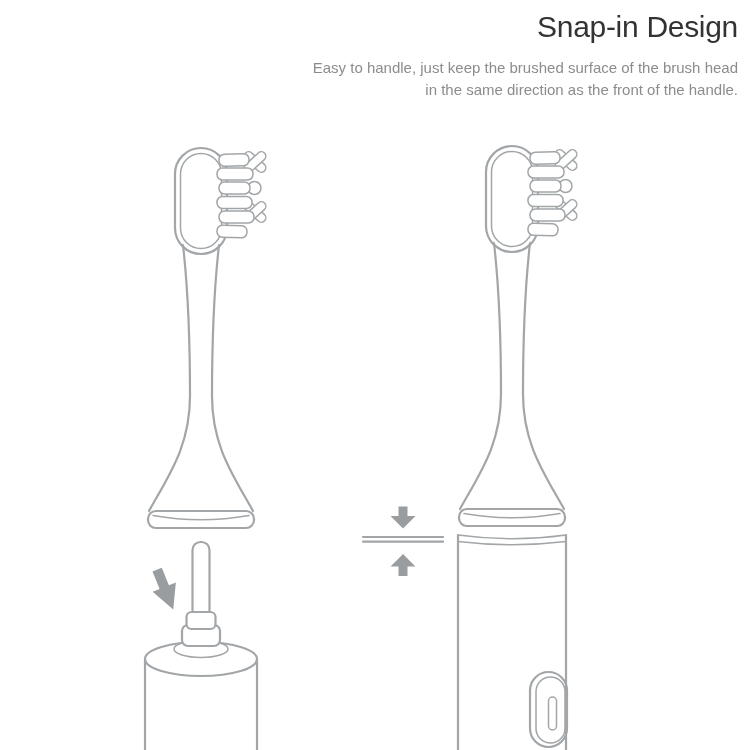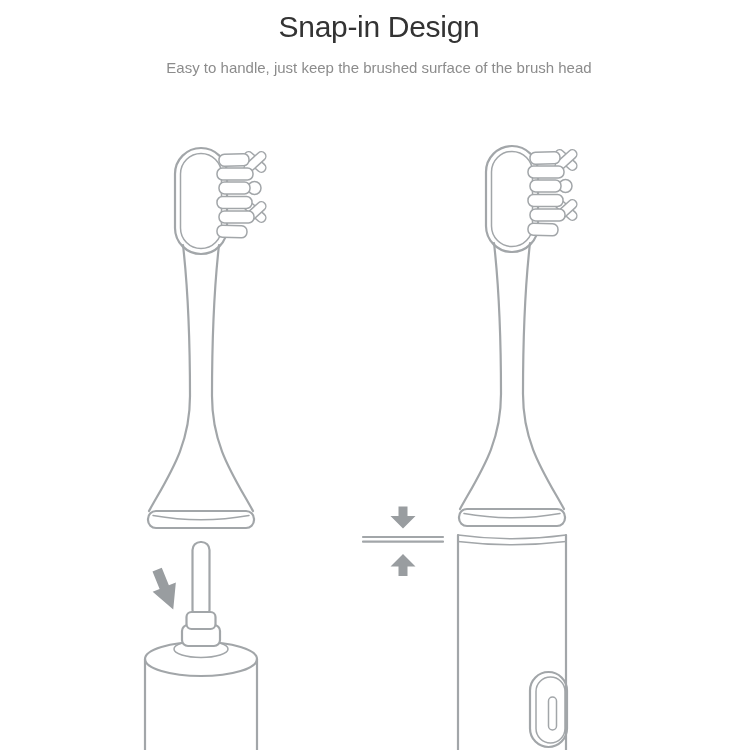--- a/index.html
+++ b/index.html
@@ -10,21 +10,21 @@
     --arrow-fill:#999da0;
   }
   *{margin:0;padding:0;box-sizing:border-box;}
   html,body{width:750px;height:750px;overflow:hidden;}
   body{
     background:var(--background);
     font-family:"Liberation Sans", sans-serif;
     position:relative;
   }
   .page{width:750px;height:750px;position:relative;background:var(--background);}
-  .header{position:absolute;top:0;left:0;width:738px;text-align:center;padding-left:20px;}
+  .header{position:absolute;top:0;left:0;width:738px;text-align:right;padding-left:20px;}
   .title{
     margin-top:10px;
     font-size:30px;
     font-weight:400;
     letter-spacing:-0.3px;
     color:var(--title-text);
   }
   .subtitle{
     margin-top:13px;
     font-size:15px;
@@ -39,21 +39,21 @@
   .thin{stroke-width:1.5;}
   .arrow{fill:var(--arrow-fill);stroke:none;}
 </style>
 </head>
 <body>
 
 <div class="page">
 
   <div class="header">
     <h1 class="title">Snap-in Design</h1>
-    <p class="subtitle"><span>Easy to handle, just keep the brushed surface of the brush head</span><br></p>
+    <p class="subtitle"><span>Easy to handle, just keep the brushed surface of the brush head</span><br><span>in the same direction as the front of the handle.</span></p>
   </div>
 
   <svg class="art" viewBox="0 0 750 750">
     <defs>
 
       <g id="brushTop">
 
         <rect class="lnf" x="-26" y="0" width="52" height="106" rx="26"></rect>
         <rect class="ln thin" x="-20.5" y="5.5" width="41" height="95" rx="20.5"></rect>
 

